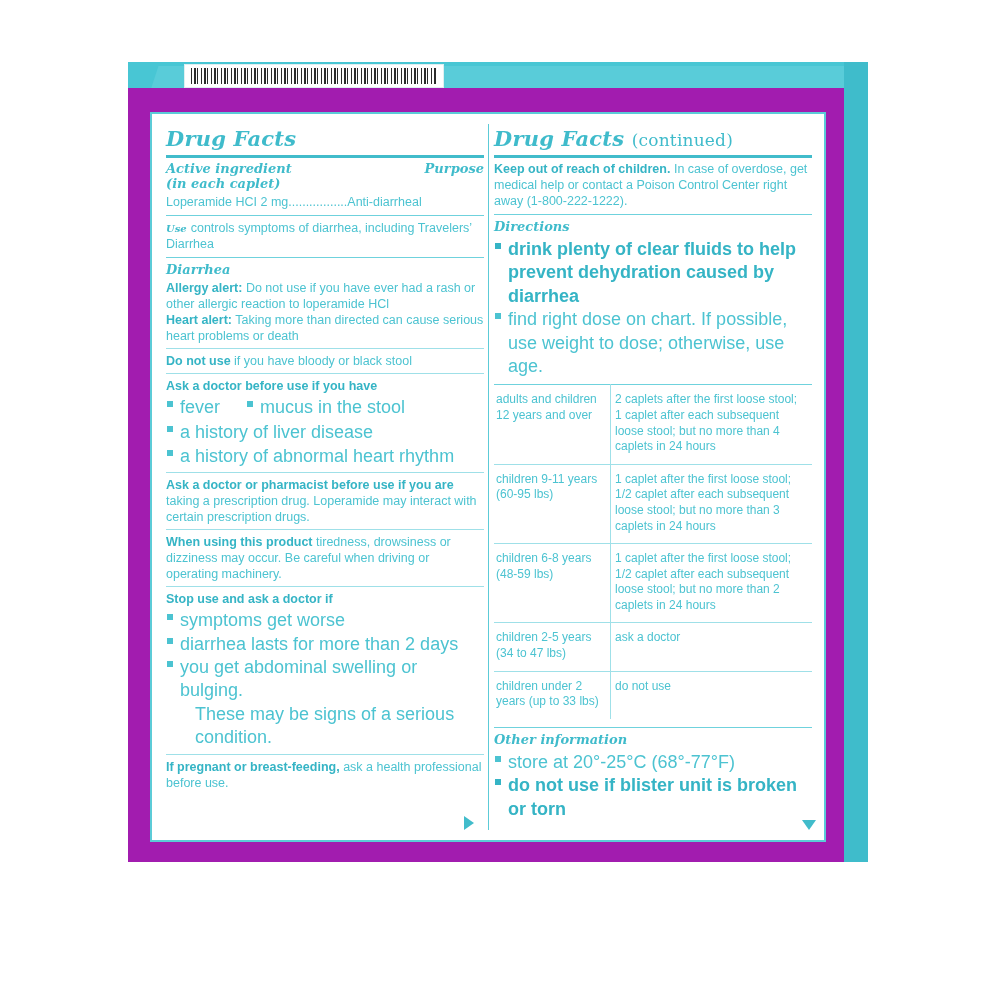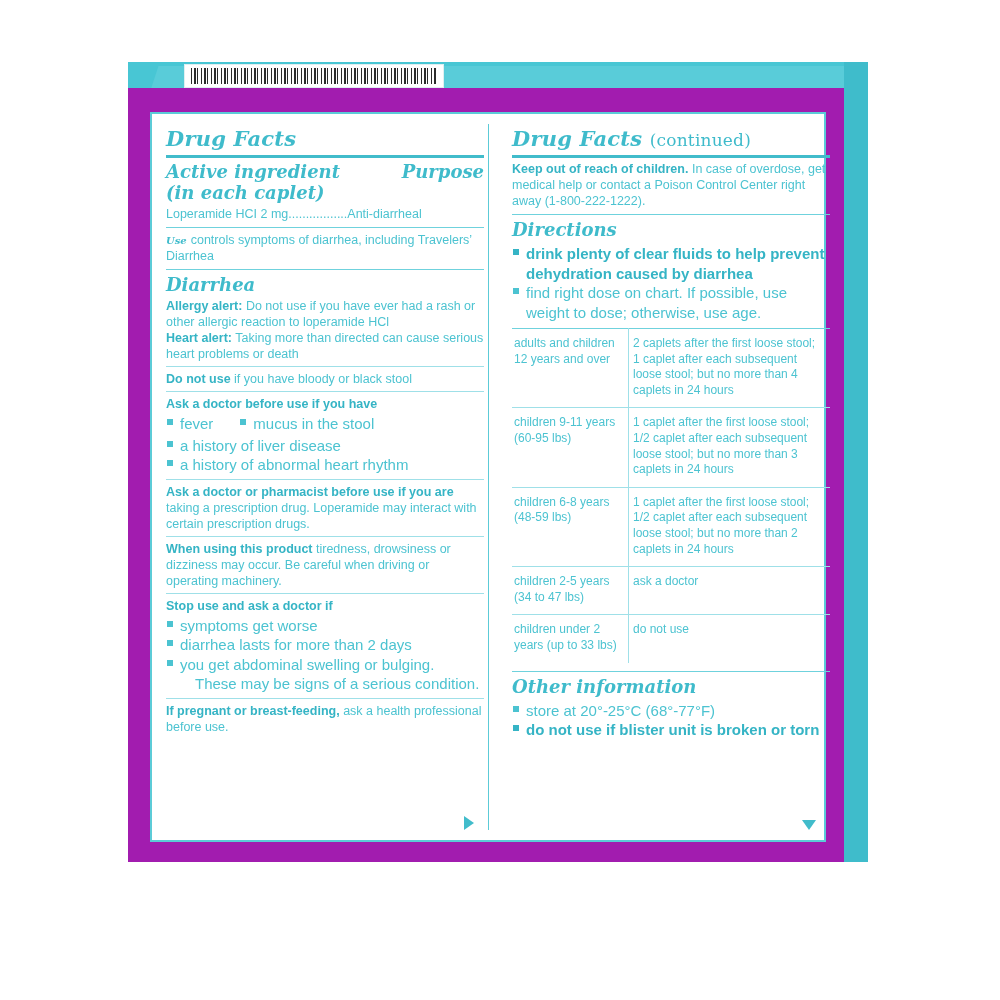--- a/index.html
+++ b/index.html
@@ -95,21 +95,21 @@
     border: 2px solid #5ccbd7;
   }
 
   
   .col {
     position: absolute;
     top: 0;
     box-sizing: border-box;
   }
   .col-left  { left: 14px;  width: 318px; }
-  .col-right { left: 360px; width: 318px; }
+  .col-right { left: 342px; width: 318px; }
 
   .colrule {
     position: absolute;
     left: 336px;
     top: 10px;
     width: 1px;
     height: 706px;
     background: #5ccbd7;
   }
   .hr {
@@ -139,21 +139,21 @@
   }
   .title .cont {
     font-style: normal;
     font-weight: normal;
     font-size: 17px;
   }
   .sec-italic-lg {
     font-family: "DejaVu Serif", serif;
     font-style: italic;
     font-weight: bold;
-    font-size: 18px;
+    font-size: 13px;
     color: #3fbbcb;
   }
   .body {
     font-size: 12.5px;
     line-height: 1.28;
     color: #4cc3d1;
   }
   .body b, .bold {
     font-weight: bold;
     color: #35b4c5;
@@ -172,21 +172,21 @@
     margin-right: 4px;
   }
   ul.bul {
     list-style: none;
     margin: 2px 0 0 0;
     padding: 0;
   }
   ul.bul li {
     position: relative;
     padding-left: 14px;
-    font-size: 15px;
+    font-size: 18px;
     line-height: 1.3;
     color: #4cc3d1;
   }
   ul.bul li:before {
     content: "";
     position: absolute;
     left: 1px;
     top: 5px;
     width: 6px;
     height: 6px;

